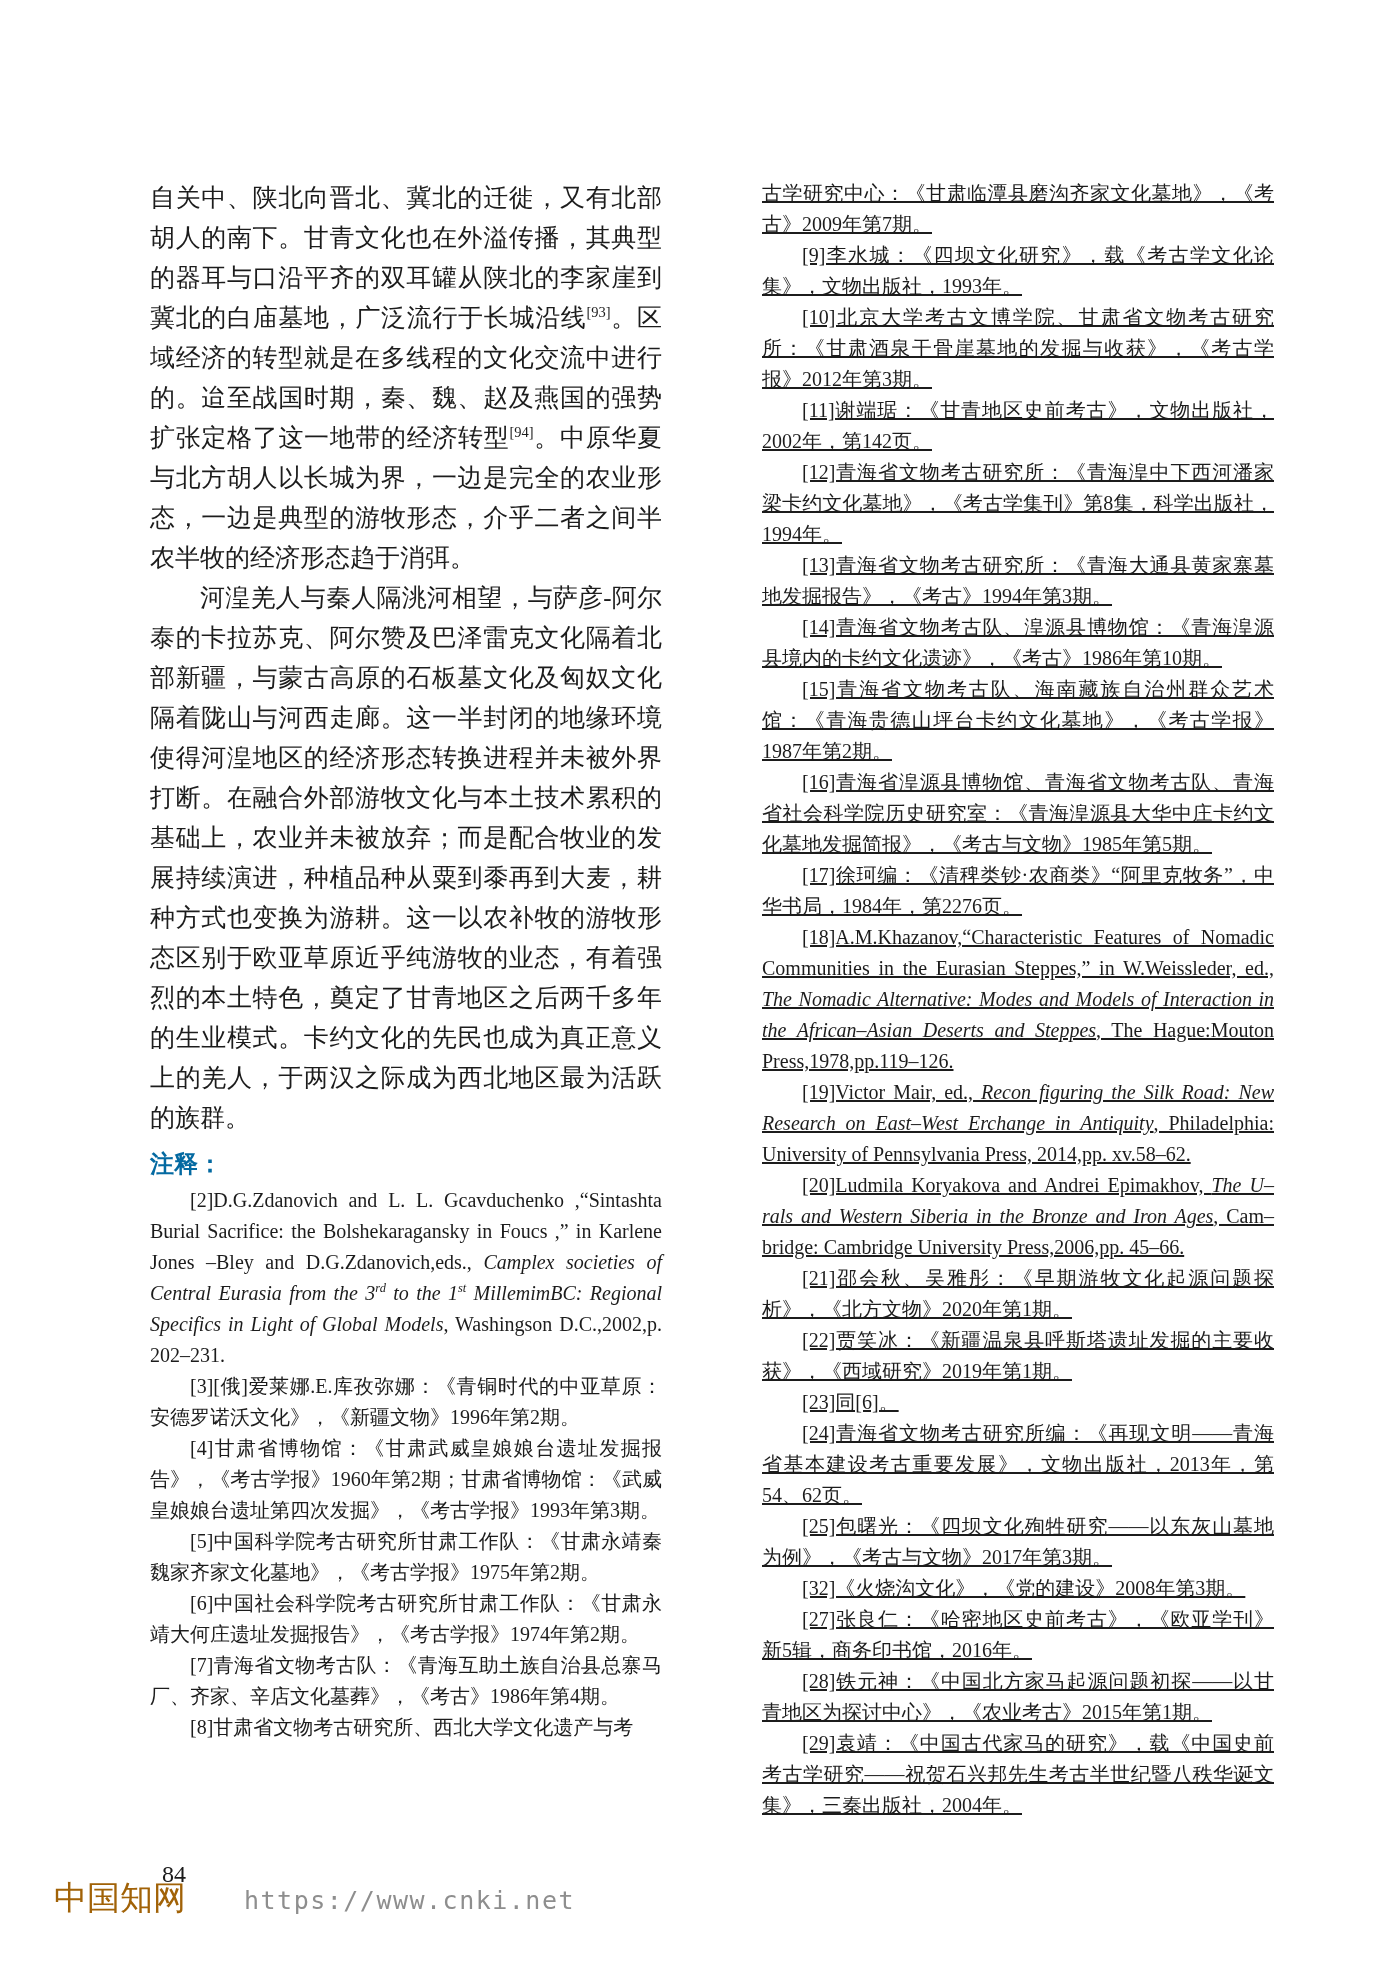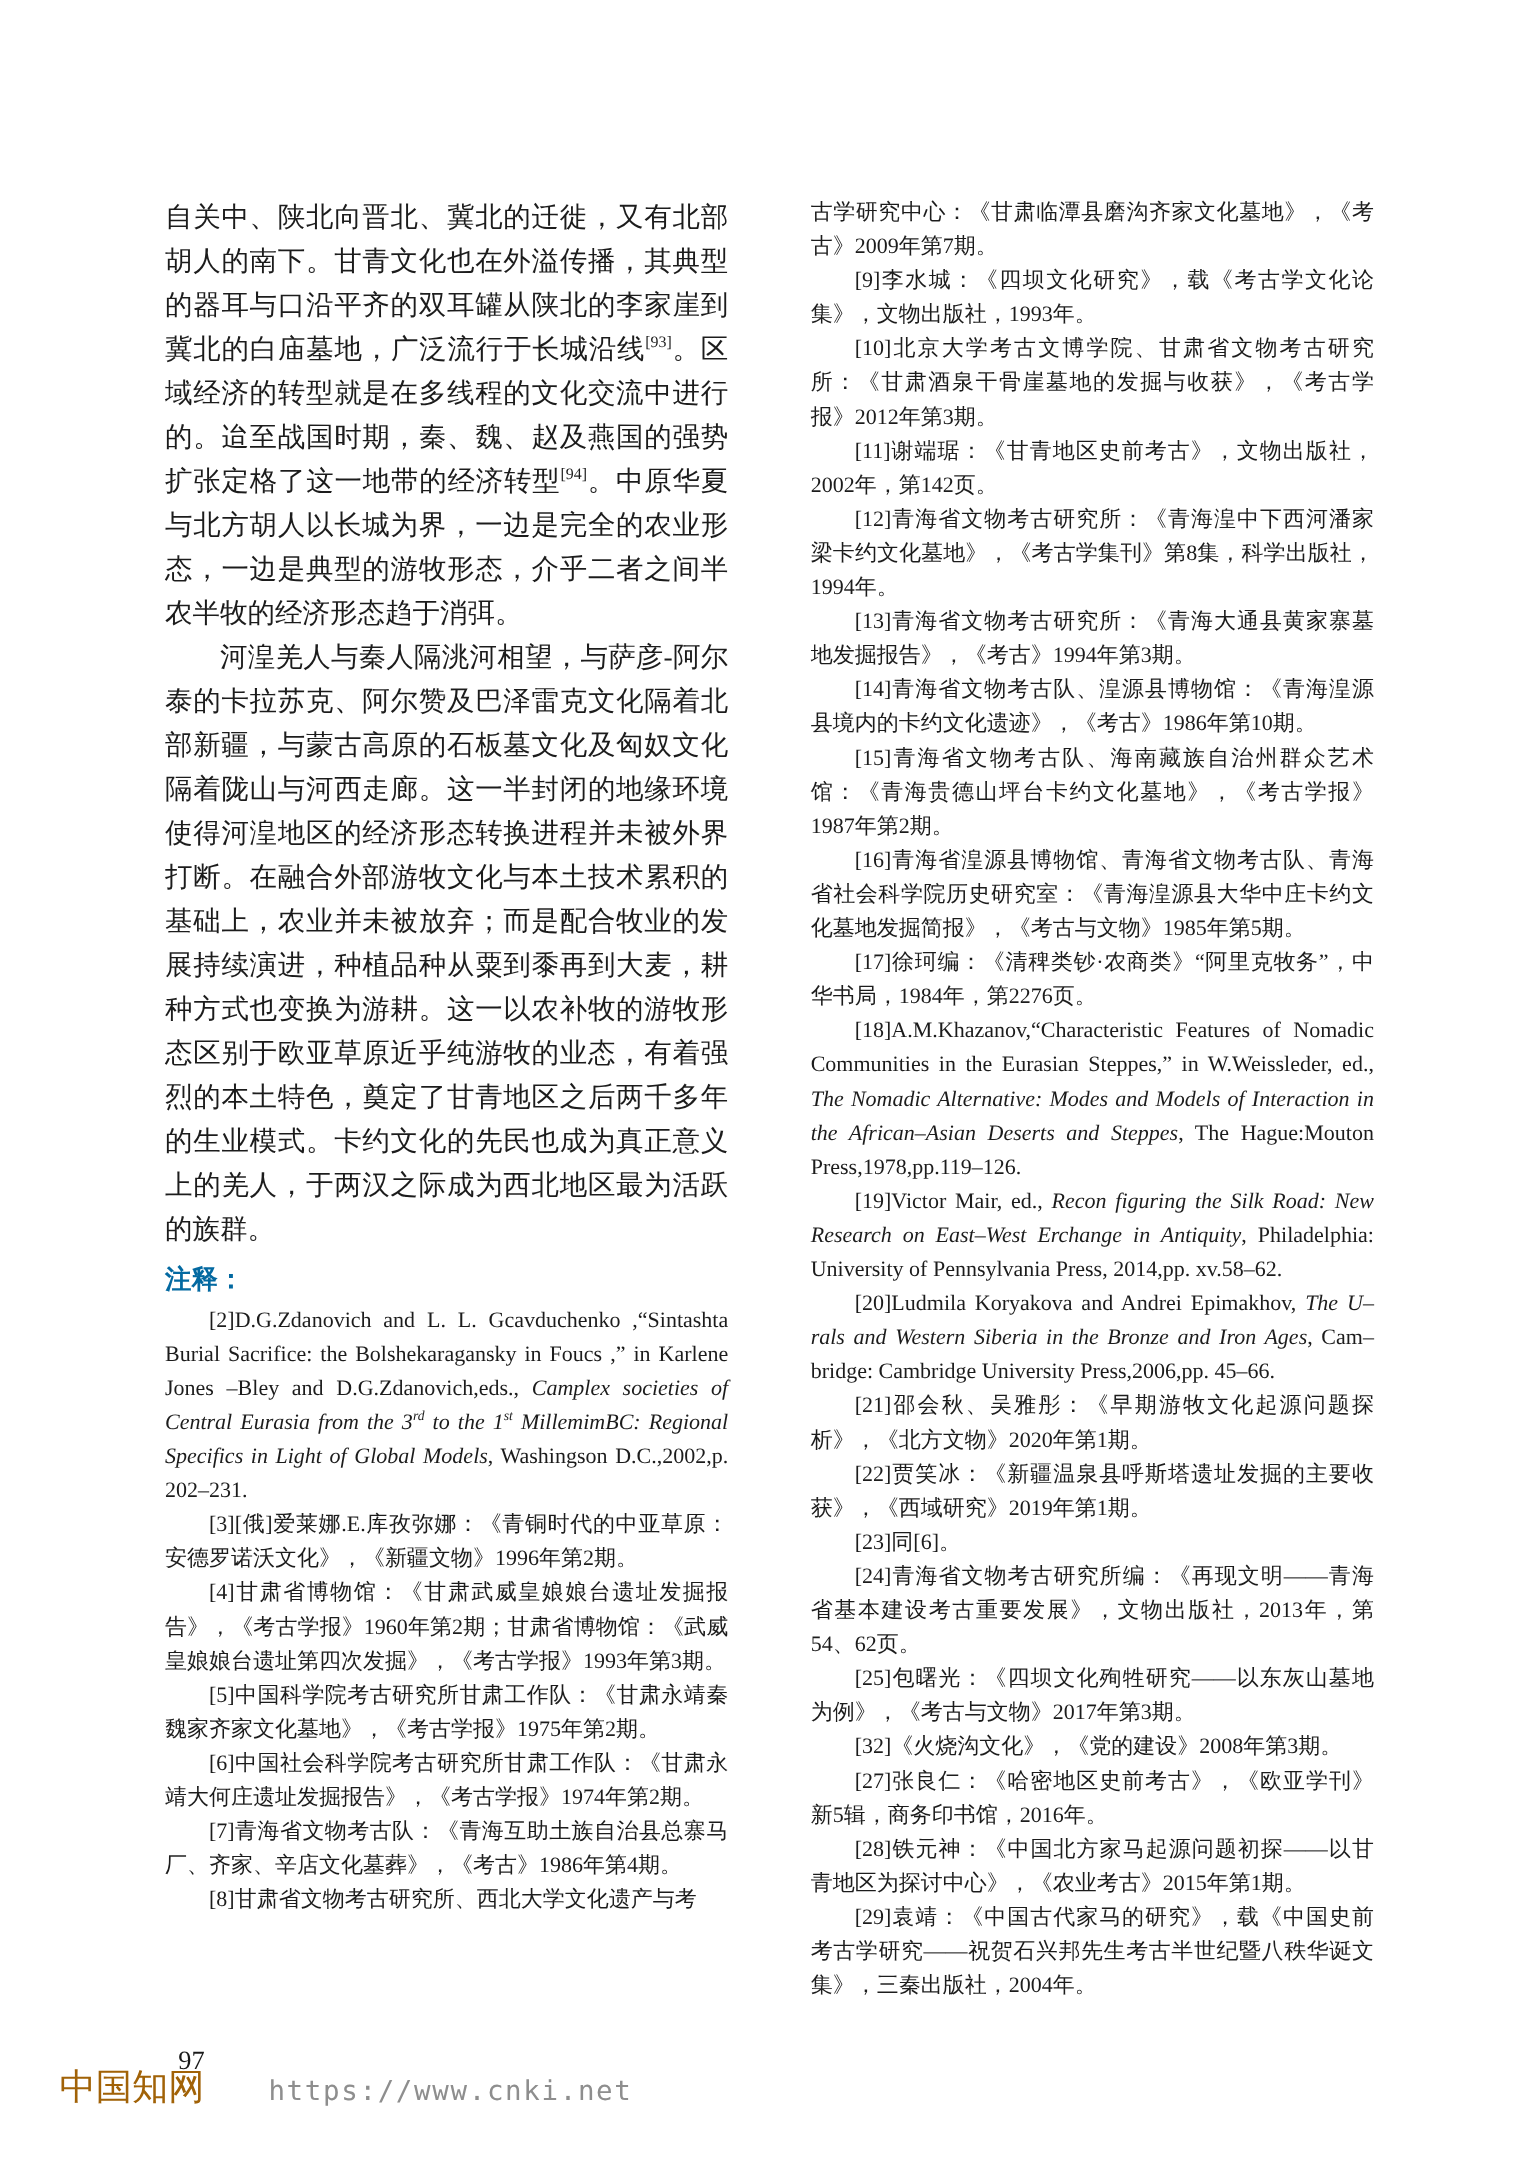--- a/index.html
+++ b/index.html
@@ -13,21 +13,21 @@
     color:#1c1c1c;
     border-radius:31px;
   }
   .col{
     position:absolute;
     top:178px;
     width:512px;
     text-align:justify;
   }
   .col-left{left:150px;}
-  .col-right{left:737px;}
+  .col-right{left:762px;text-decoration:underline;}
   .body-text p{
     margin:0;
     font-size:25px;
     line-height:40px;
   }
   .body-text p.indent{text-indent:2em;}
   .body-text sup{
     font-size:0.58em;
     line-height:0;
     vertical-align:super;
@@ -125,17 +125,17 @@
         <p class="note"><span>[23]同[6]。</span></p>
         <p class="note"><span>[24]青海省文物考古研究所编：《再现文明——青海省基本建设考古重要发展》，文物出版社，2013年，第54、62页。</span></p>
         <p class="note"><span>[25]包曙光：《四坝文化殉牲研究——以东灰山墓地为例》，《考古与文物》2017年第3期。</span></p>
         <p class="note"><span>[32]《火烧沟文化》，《党的建设》2008年第3期。</span></p>
         <p class="note"><span>[27]张良仁：《哈密地区史前考古》，《欧亚学刊》新5辑，商务印书馆，2016年。</span></p>
         <p class="note"><span>[28]铁元神：《中国北方家马起源问题初探——以甘青地区为探讨中心》，《农业考古》2015年第1期。</span></p>
         <p class="note"><span>[29]袁靖：《中国古代家马的研究》，载《中国史前考古学研究——祝贺石兴邦先生考古半世纪暨八秩华诞文集》，三秦出版社，2004年。</span></p>
       </div>
   </div>
 
-  <div class="footer-pageno">97</div>
+  <div class="footer-pageno">84</div>
   <div class="footer-logo">中国知网</div>
   <div class="footer-url">https://www.cnki.net</div>
 
 </div>
 
 </body></html>

